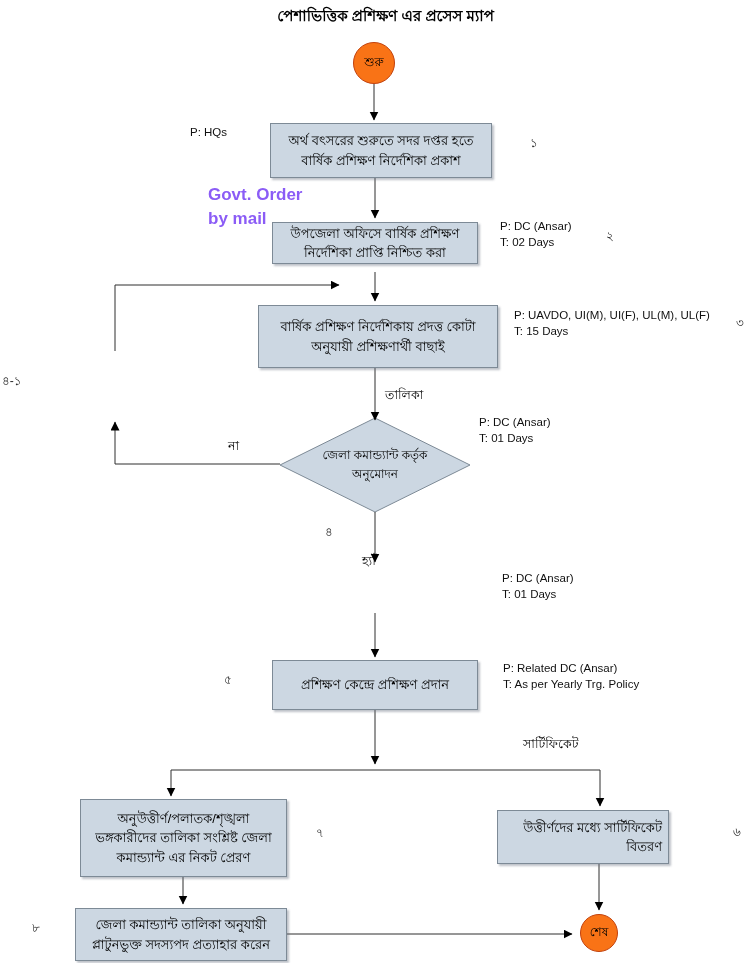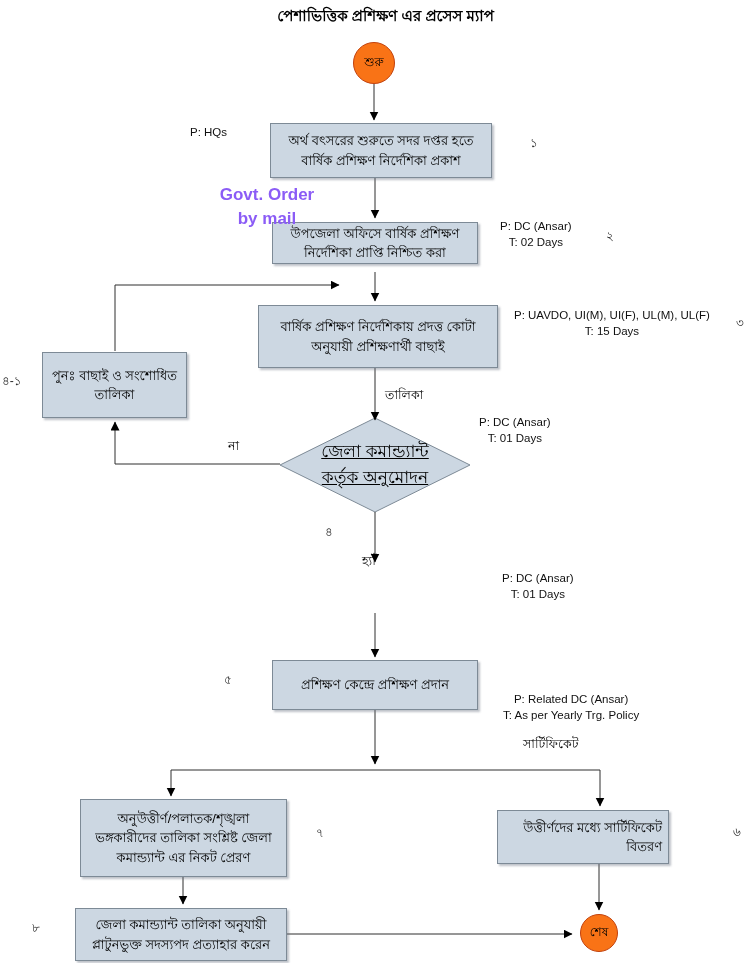--- a/index.html
+++ b/index.html
@@ -21,23 +21,23 @@
     box-shadow:1.5px 1.5px 2px rgba(110,120,135,0.45);
   }
   .circle {
     position:absolute; z-index:2; box-sizing:border-box;
     background:#f97316; border:1px solid #c2410c; border-radius:50%;
     display:flex; align-items:center; justify-content:center;
     font-size:12px;
   }
   .diamond-label {
     position:absolute; z-index:2; display:flex; align-items:center; justify-content:flex-start;
-    text-align:center; font-size:17px; line-height:1.55;text-decoration:underline;
+    text-align:center; font-size:12px; line-height:1.55;
   }
-  .ann { position:absolute; z-index:2; font-size:11.5px; line-height:1.4; color:#101010; white-space:nowrap;text-align:center; }
+  .ann { position:absolute; z-index:2; font-size:11.5px; line-height:1.4; color:#101010; white-space:nowrap; }
   .ann-bold { font-weight:bold; white-space:normal; font-size:17px; color:#8b5cf6; }
   .num { position:absolute; z-index:2; font-size:12px; color:#2b2b2b; }
   .elabel { position:absolute; z-index:2; font-size:12.5px; color:#000; white-space:nowrap; }
 </style>
 </head>
 <body>
 
 <div id="canvas">
 
   <div class="title">পেশাভিত্তিক প্রশিক্ষণ এর প্রসেস ম্যাপ</div>
@@ -77,23 +77,20 @@
   </div>
 
   <div class="box" style="left:272px; top:222px; width:206px; height:42px;">
     <span>উপজেলা অফিসে বার্ষিক প্রশিক্ষণ নির্দেশিকা প্রাপ্তি নিশ্চিত করা</span>
   </div>
 
   <div class="box" style="left:258px; top:305px; width:240px; height:63px;">
     <span>বার্ষিক প্রশিক্ষণ নির্দেশিকায় প্রদত্ত কোটা অনুযায়ী প্রশিক্ষণার্থী বাছাই</span>
   </div>
 
-  <div class="box" style="left:42px; top:352px; width:145px; height:66px;">
-    <span>পুনঃ  বাছাই ও সংশোধিত তালিকা</span>
-  </div>
 
   <div class="diamond-label" style="left:303px; top:430px; width:144px; height:70px;">
     <span>জেলা কমান্ড্যান্ট কর্তৃক অনুমোদন</span>
   </div>
 
 
   <div class="box" style="left:272px; top:660px; width:206px; height:50px;">
     <span>প্রশিক্ষণ কেন্দ্রে প্রশিক্ষণ প্রদান</span>
   </div>
 
@@ -130,21 +127,21 @@
   <div class="ann" style="left:479px; top:414px;">
     <div>P: DC (Ansar)</div>
     <div>T: 01 Days</div>
   </div>
 
   <div class="ann" style="left:502px; top:570px;">
     <div>P: DC (Ansar)</div>
     <div>T: 01 Days</div>
   </div>
 
-  <div class="ann" style="left:503px; top:691px;">
+  <div class="ann" style="left:503px; top:660px;">
     <div>P: Related DC (Ansar)</div>
     <div>T: As per Yearly Trg. Policy</div>
   </div>
 
   <div class="num" style="left:530px; top:134px;">১</div>
   <div class="num" style="left:606px; top:227px;">২</div>
   <div class="num" style="left:736px; top:314px;">৩</div>
   <div class="num" style="left:2px; top:372px;">৪-১</div>
   <div class="num" style="left:325px; top:523px;">৪</div>
   <div class="num" style="left:224px; top:671px;">৫</div>

